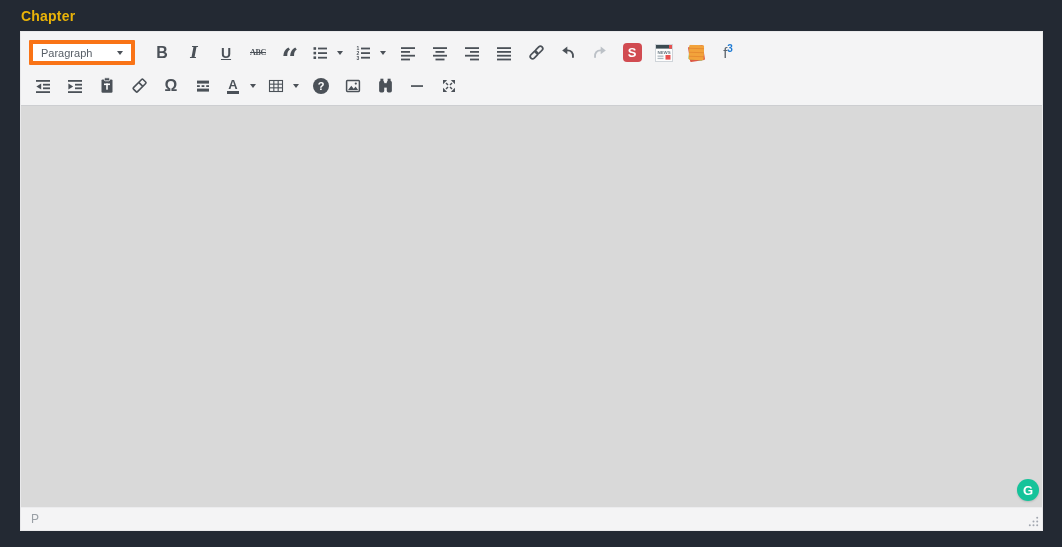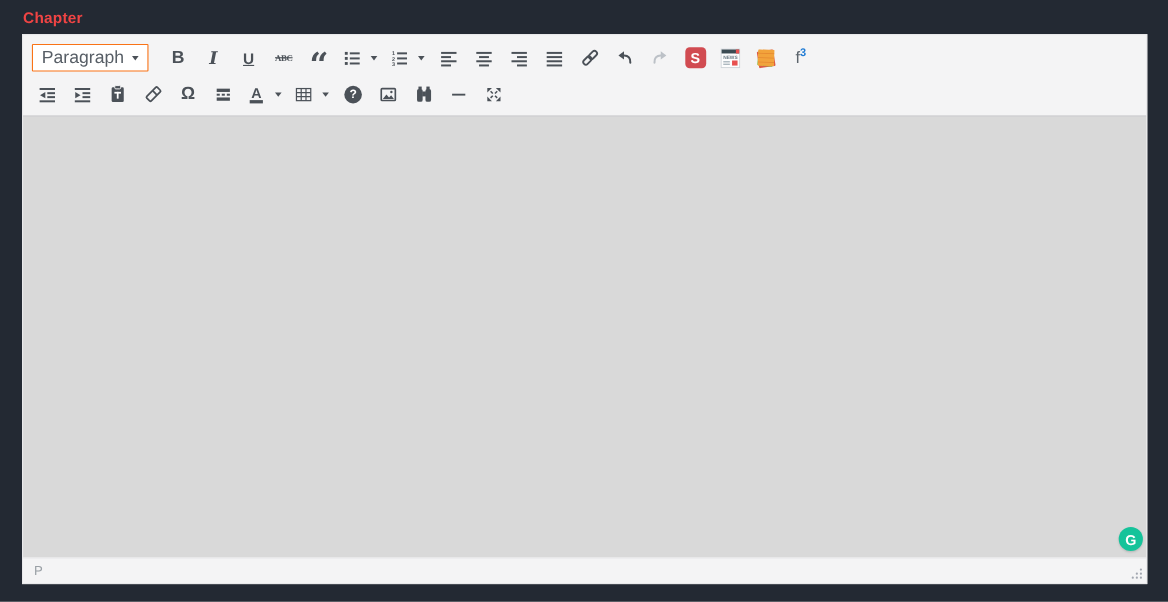--- a/index.html
+++ b/index.html
@@ -1,27 +1,27 @@
 <!DOCTYPE html>
 <html><head>
 <meta charset="utf-8">
 <style>
   * { margin:0; padding:0; box-sizing:border-box; }
   html,body { width:1062px; height:547px; }
   body { background:#232933; font-family:"Liberation Sans", sans-serif; overflow:hidden; }
 
-  .page-title { color:#ef4444; font-size:14px; font-weight:700; padding:8px 0 7px 21px; letter-spacing:.2px; }
+  .page-title { color:#eab308; font-size:14px; font-weight:700; padding:8px 0 7px 21px; letter-spacing:.2px; }
 
   .editor { margin-left:20px; width:1023px; height:500px; background:#f4f4f5; display:flex; flex-direction:column; border:1px solid #e9e9eb; }
 
   .toolbar { padding:4px 8px 3px; }
   .tb-row { display:flex; align-items:center; height:33px; gap:4px; }
 
-  .format-select { width:106px; height:25px; background:#fff; border:1px solid #f97316; border-radius:1px;
-    display:flex; align-items:center; justify-content:space-between; padding:0 8px; font-size:16px; color:#575e66; margin-right:9px; cursor:pointer; }
+  .format-select { width:106px; height:25px; background:#fff; border:4px solid #f97316; border-radius:1px;
+    display:flex; align-items:center; justify-content:space-between; padding:0 8px; font-size:11px; color:#575e66; margin-right:9px; cursor:pointer; }
 
   .tb-btn { width:28px; height:26px; display:flex; align-items:center; justify-content:center; border-radius:2px; color:#4b5158; cursor:pointer; position:relative; }
   .tb-btn.narrow { width:24px; }
   .split { display:flex; align-items:center; }
   .caret-btn { width:15px; height:26px; display:flex; align-items:center; justify-content:center; cursor:pointer; }
   .caret { width:0; height:0; border-left:3.5px solid transparent; border-right:3.5px solid transparent; border-top:4.5px solid #4b5158; }
 
   .glyph-bold { font-weight:700; font-size:16px; color:#4b5158; }
   .glyph-italic { font-family:"DejaVu Serif", serif; font-style:italic; font-size:16px; font-weight:700; color:#4b5158; }
   .glyph-underline { font-size:14px; font-weight:700; text-decoration:underline; color:#4b5158; }

